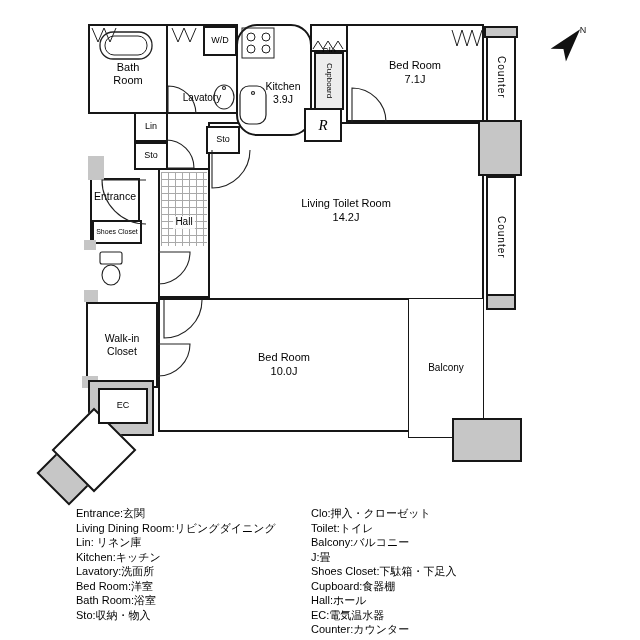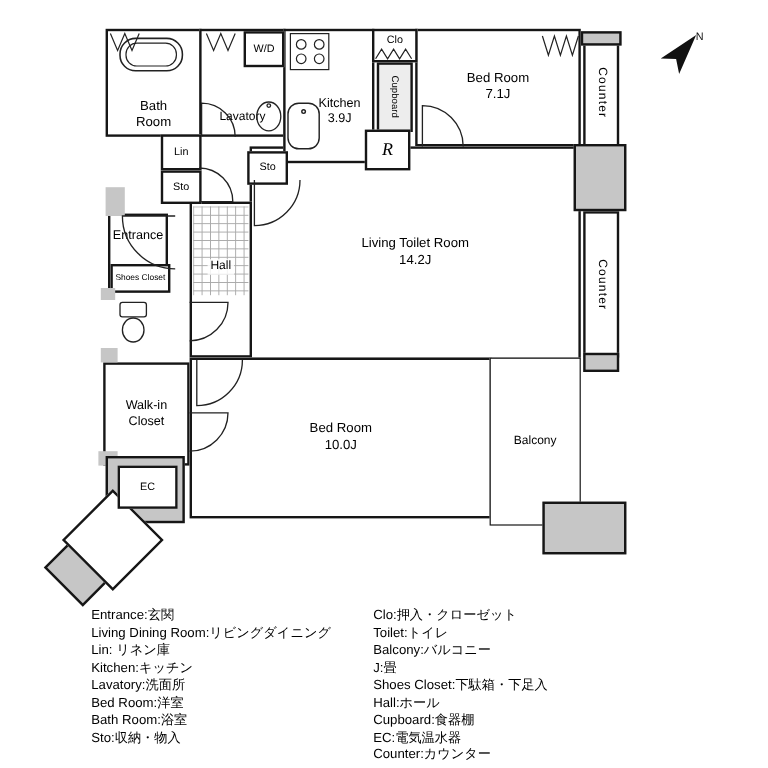--- a/index.html
+++ b/index.html
@@ -31,23 +31,23 @@
   .checker {
     position:absolute; left:1px; top:2px; width:46px; height:74px;
     background-image: linear-gradient(#a9a9a9 1px, transparent 1px),
                       linear-gradient(90deg, #a9a9a9 1px, transparent 1px);
     background-size:7px 7px; background-color:#fff;
   }
   .hall-label { position:relative; z-index:2; background:rgba(255,255,255,.85); padding:0 2px; margin-top:46px; font-size:10px; }
 
   .entrance-room { justify-content:flex-start; padding-top:10px; }
   .entrance-room .l1 { font-size:10.5px; }
-  .bath-room { justify-content:flex-end; padding-bottom:2px; }
+  .bath-room { justify-content:flex-end; padding-bottom:24px; }
   .lav-room { justify-content:flex-end; padding-bottom:8px; }
-  .kitchen-room { padding-top:26px; padding-left:18px; }
+  .kitchen-room { padding-top:26px; padding-left:18px;border-radius:21px; }
   .toilet-room { flex-direction:row; justify-content:flex-end; padding-right:9px; }
   .ec-room { z-index:3; }
 
   .overlay { position:absolute; left:0; top:0; z-index:5; pointer-events:none; }
 
   .legend { position:absolute; left:76px; top:506px; width:470px; display:flex; z-index:1; }
   .legend-col { width:280px; }
   .legend-item { font-size:11px; line-height:14.5px; white-space:nowrap; }
 </style>
 </head>
@@ -100,21 +100,21 @@
 
   <div class="room" style="left:346px;top:24px;width:138px;height:98px;">
     <span class="l1">Bed Room</span>
     <span class="l2">7.1J</span>
   </div>
 
   <div class="room sm" style="left:203px;top:26px;width:34px;height:30px;">
     <span class="l1">W/D</span>
   </div>
 
-  <div class="room sm" style="left:310px;top:24px;width:38px;height:28px;justify-content:flex-start;padding-top:2px;">
+  <div class="room sm" style="left:310px;top:24px;width:38px;height:28px;justify-content:flex-start;padding-top:20px;">
     <span class="l1">Clo</span>
   </div>
 
   <div class="room sm cup" style="left:314px;top:52px;width:30px;height:58px;">
     <span class="l1">Cupboard</span>
   </div>
 
   <div class="room sm fridge" style="left:304px;top:108px;width:38px;height:34px;">
     <span class="l1">R</span>
   </div>
@@ -225,20 +225,20 @@
       <div class="legend-item">Bed Room:洋室</div>
       <div class="legend-item">Bath Room:浴室</div>
       <div class="legend-item">Sto:収納・物入</div>
     </div>
     <div class="legend-col">
       <div class="legend-item">Clo:押入・クローゼット</div>
       <div class="legend-item">Toilet:トイレ</div>
       <div class="legend-item">Balcony:バルコニー</div>
       <div class="legend-item">J:畳</div>
       <div class="legend-item">Shoes Closet:下駄箱・下足入</div>
+      <div class="legend-item">Cupboard:食器棚</div>
       <div class="legend-item">Hall:ホール</div>
-      <div class="legend-item">Cupboard:食器棚</div>
       <div class="legend-item">EC:電気温水器</div>
       <div class="legend-item">Counter:カウンター</div>
     </div>
   </div>
 
 </div>
 
 </body></html>

